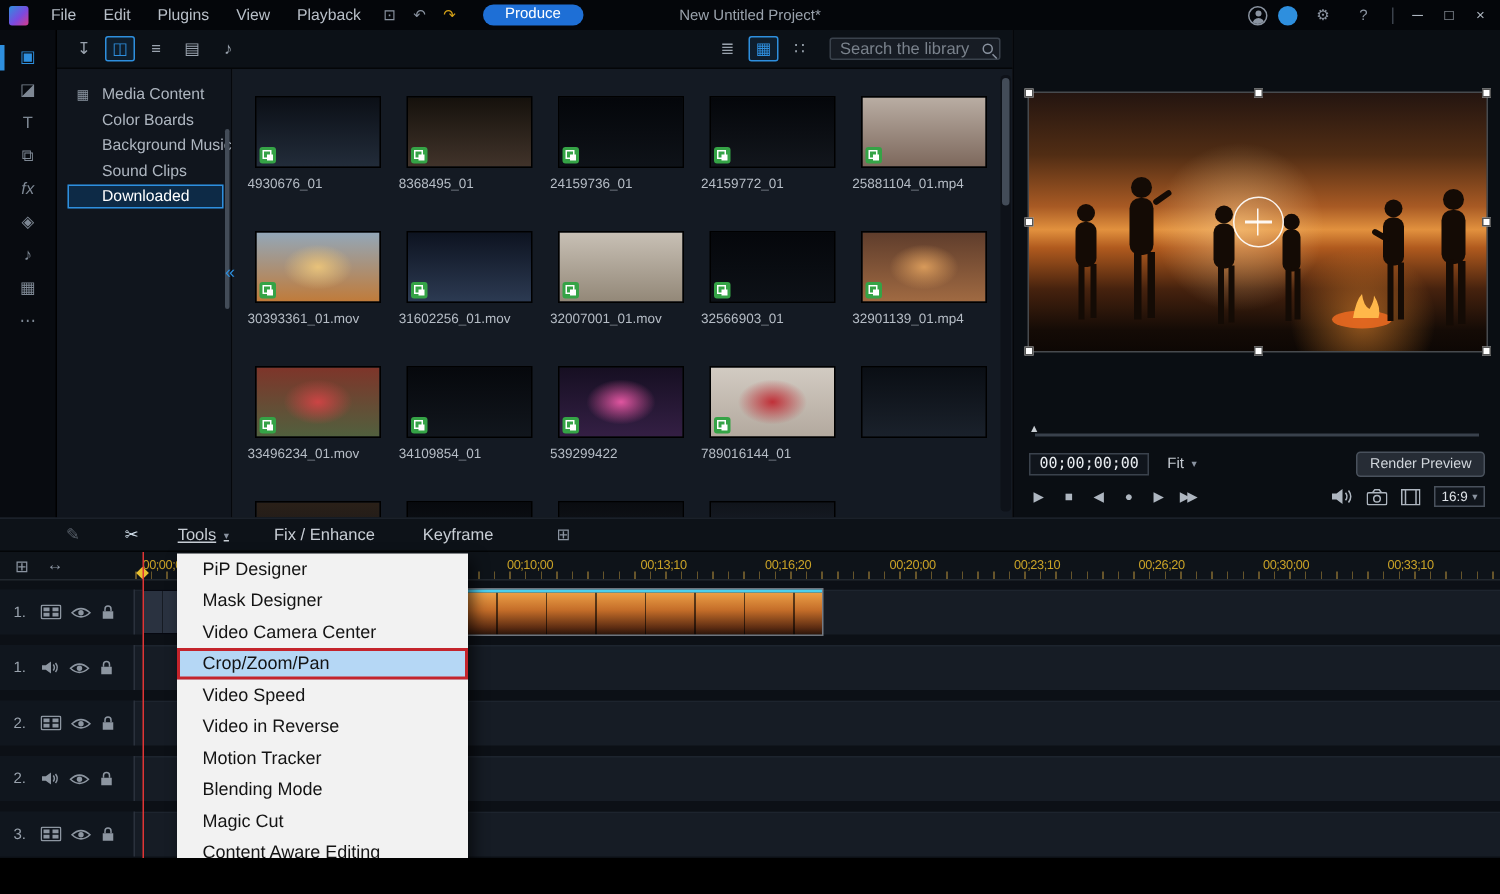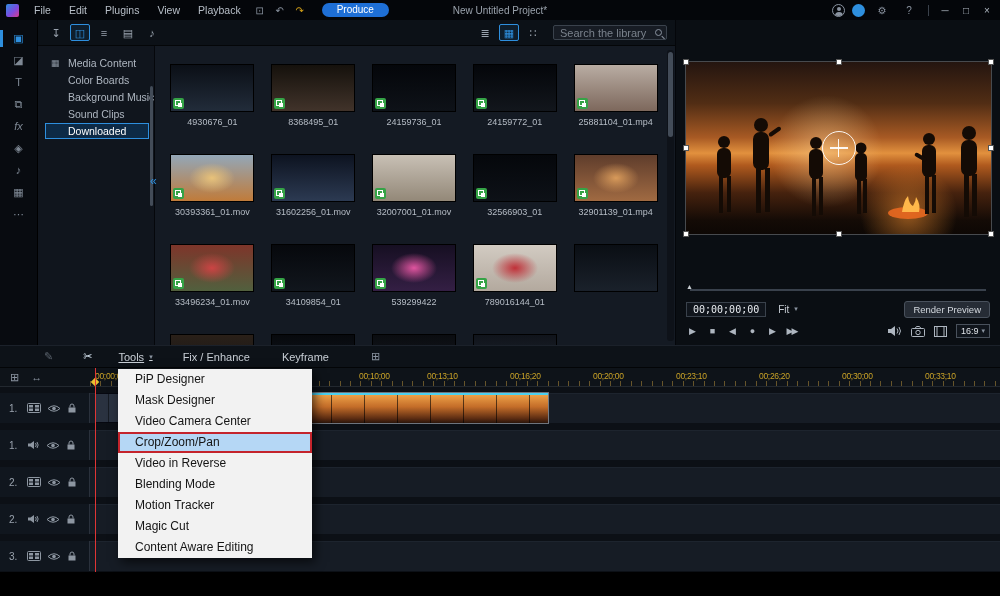--- a/index.html
+++ b/index.html
@@ -60,21 +60,21 @@
   .lib-body { position:absolute; top:26px; left:0; right:0; bottom:0; display:flex; }
   .catpanel { width:117px; background:#10151d; border-right:1px solid #05070b; position:relative; padding-top:8px; }
   .cat { height:16px; line-height:15px; padding-left:22px; color:#aeb6c0; font-size:10.5px;
          margin:1px 5px 1px 7px; position:relative; border:1px solid transparent; white-space:nowrap; }
   .cat .cat-ic { position:absolute; left:5px; top:0; font-size:9px; color:#8a94a0; }
   .cat.sel { background:#0d2a46; border-color:var(--accent-blue); color:#fff; }
   .catscroll { position:absolute; right:1px; top:40px; width:3px; height:120px; background:#434c58; border-radius:2px; }
   .gridwrap { flex:1; position:relative; background:#141a23; overflow:hidden; }
   #grid { position:absolute; inset:0; padding:18px 12px 0 10px; display:grid;
           grid-template-columns:repeat(5,1fr); grid-auto-rows:70px; row-gap:20px; column-gap:6px; }
-  .gitem { position:relative; text-align:center; }
+  .gitem { position:relative; }
   .gthumb { width:84px; height:48px; margin:0 auto; position:relative; border:1px solid #000; }
   .gaccent { position:absolute; left:22%; top:18%; right:22%; bottom:18%; border-radius:50%; }
   .gbadge { position:absolute; left:2px; bottom:2px; width:11px; height:11px;
             background:var(--badge-green); border-radius:2px; }
   .gbadge::before { content:""; position:absolute; left:2px; top:2px; width:4px; height:4px; border:1px solid #fff; }
   .gbadge::after { content:""; position:absolute; left:5px; top:5px; width:4px; height:4px; background:#fff; }
   .gname { margin-top:5px; font-size:9px; color:#b6bdc6; white-space:nowrap; overflow:hidden; text-overflow:ellipsis; }
   .vscroll { position:absolute; right:1px; top:4px; bottom:4px; width:7px; background:#0e1219; border-radius:3px; }
   .vscroll .vh { position:absolute; top:2px; left:1px; width:5px; height:85px; background:#434c58; border-radius:3px; display:block; }
   .collapse-arrow { position:absolute; left:112px; top:128px; color:var(--accent-blue); font-size:12px; z-index:5; }
@@ -467,21 +467,21 @@
       <div class="ruler-left">
         <span class="tlic">⊞</span>
         <span class="tlic">↔</span>
       </div>
       <div class="ruler-area">
         <span class="ruler-marker"></span>
         <div id="ruler-labels">
             <span class="rlabel" style="left:5px">00;00;00</span>
             <span class="rlabel" style="left:88px">00;03;10</span>
             <span class="rlabel" style="left:171px">00;06;20</span>
-            <span class="rlabel" style="left:269px">00;10;00</span>
+            <span class="rlabel" style="left:248px">00;10;00</span>
             <span class="rlabel" style="left:337px">00;13;10</span>
             <span class="rlabel" style="left:420px">00;16;20</span>
             <span class="rlabel" style="left:503px">00;20;00</span>
             <span class="rlabel" style="left:586px">00;23;10</span>
             <span class="rlabel" style="left:669px">00;26;20</span>
             <span class="rlabel" style="left:752px">00;30;00</span>
             <span class="rlabel" style="left:835px">00;33;10</span>
           </div>
       </div>
     </div>
@@ -591,23 +591,24 @@
           </div>
           <div class="tlane"></div>
         </div>
       </div>
     <div class="playhead"></div>
     <div id="ctxmenu" class="ctxmenu">
         <div class="cmi ">PiP Designer</div>
         <div class="cmi ">Mask Designer</div>
         <div class="cmi ">Video Camera Center</div>
         <div class="cmi hl">Crop/Zoom/Pan</div>
+        <div class="cmi ">Video Speed</div>
         <div class="cmi ">Video in Reverse</div>
+        <div class="cmi ">Motion Tracker</div>
         <div class="cmi ">Blending Mode</div>
-        <div class="cmi ">Motion Tracker</div>
         <div class="cmi ">Magic Cut</div>
         <div class="cmi ">Content Aware Editing</div>
       </div>
 
     <div class="tl-scroll">
       <span class="tlic">⊖</span>
       <span class="tlic">⊕</span>
       <span class="sb-spacer"></span>
       <span class="sb-arrow">◂</span>
       <div class="sb-track">

